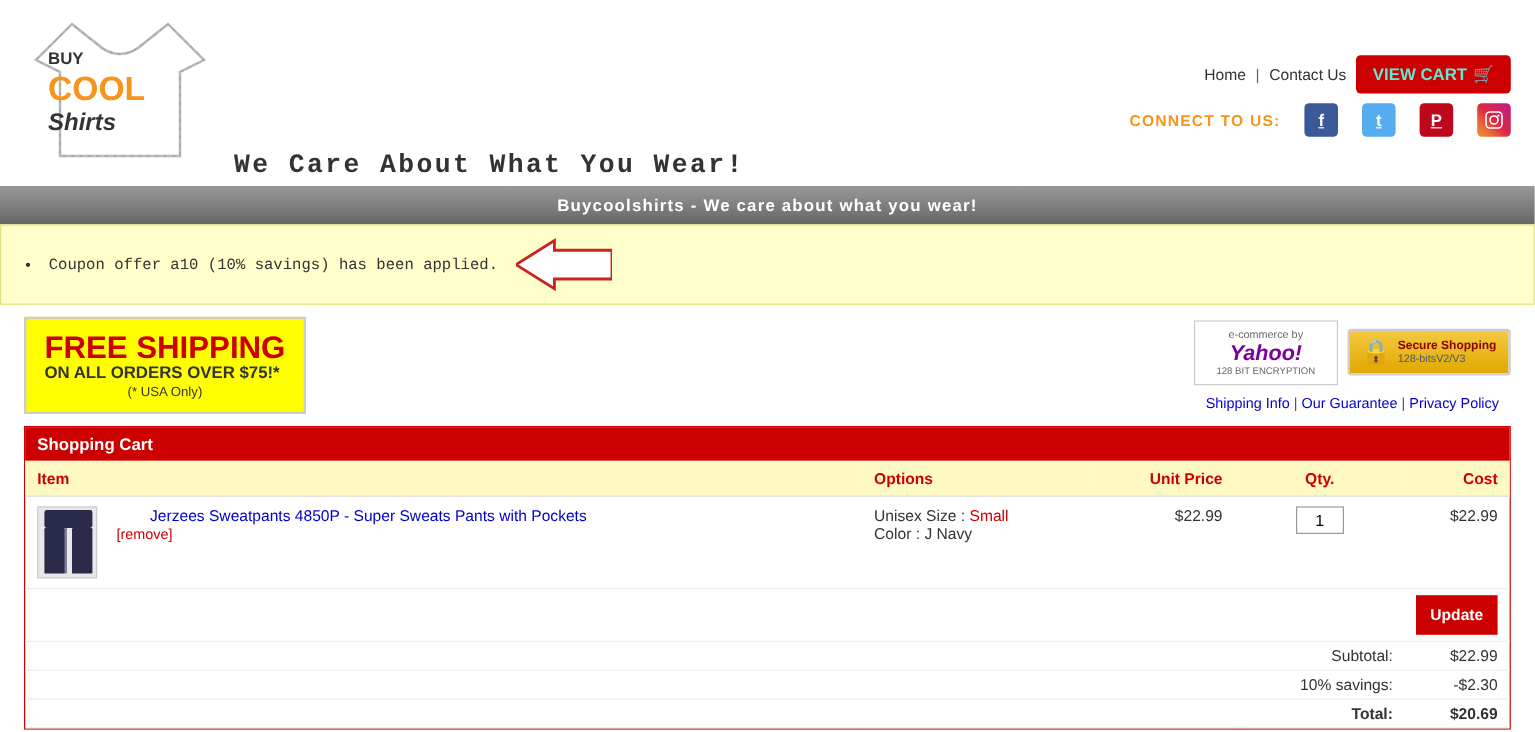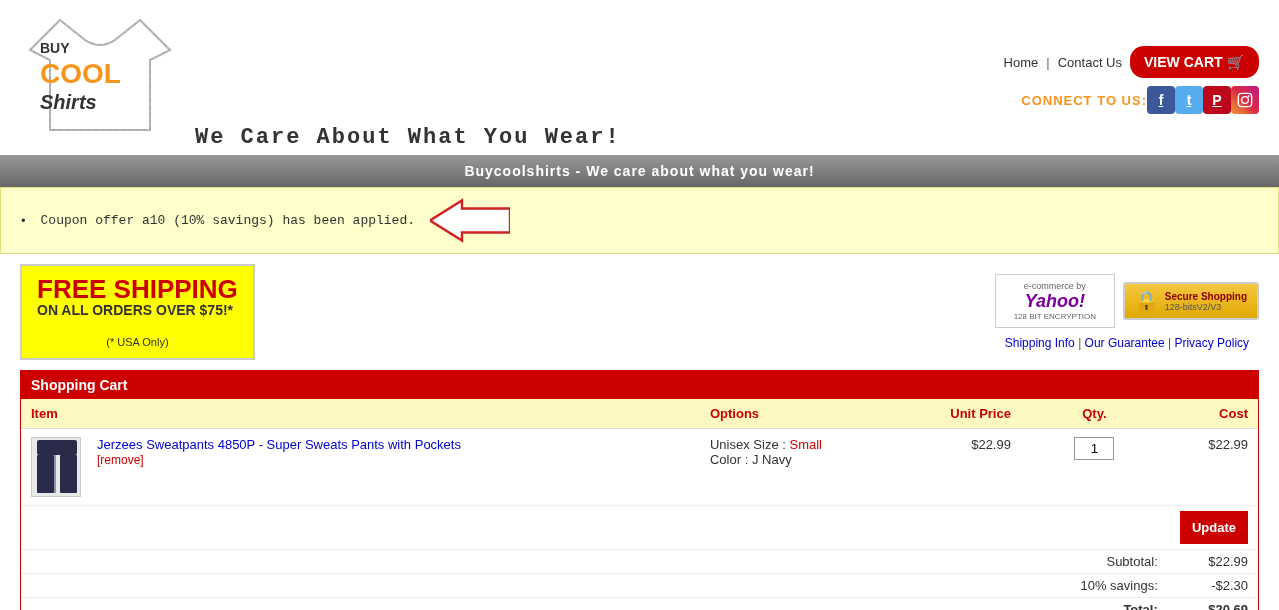--- a/index.html
+++ b/index.html
@@ -11,42 +11,42 @@
     .logo-container { position: relative; width: 160px; height: 140px; }
     .tshirt-outline { width: 160px; height: 130px; }
     .logo-text { position: absolute; top: 30px; left: 20px; font-size: 12px; line-height: 1.2; }
     .logo-buy { font-size: 14px; font-weight: bold; color: #333; font-family: Arial; }
     .logo-cool { font-size: 28px; font-weight: bold; color: #f7941d; font-family: Arial; display: block; }
     .logo-shirts { font-size: 20px; font-weight: bold; color: #333; font-style: italic; display: block; }
     .tagline { font-family: 'Courier New', cursive; font-size: 22px; font-weight: bold; letter-spacing: 2px; margin-top: 20px; }
     .header-right { display: flex; flex-direction: column; align-items: flex-end; gap: 8px; }
     .header-nav { display: flex; align-items: center; gap: 8px; font-size: 13px; }
     .header-nav a { color: #333; text-decoration: none; }
-    .view-cart-btn { background: #cc0000; color: #ffffff; border: none; padding: 8px 14px; font-size: 14px; font-weight: bold; cursor: pointer; border-radius: 14px; display: flex; align-items: flex-start; gap: 5px; }
-    .connect-row { display: flex; align-items: center; gap: 0; text-align: right; }
+    .view-cart-btn { background: #cc0000; color: #5eead4; border: none; padding: 8px 14px; font-size: 14px; font-weight: bold; cursor: pointer; border-radius: 4px; display: flex; align-items: flex-start; gap: 5px; }
+    .connect-row { display: flex; align-items: center; gap: 20px; text-align: right; }
     .connect-label { color: #f7941d; font-weight: bold; font-size: 13px; letter-spacing: 1px; }
     .social-icon { width: 28px; height: 28px; border-radius: 4px; display: inline-flex; align-items: center; justify-content: center; font-weight: bold; font-size: 14px; color: #fff; }
     .social-facebook { background: #3b5998; }
     .social-twitter { background: #55acee; }
     .social-pinterest { background: #bd081c; }
     .social-instagram { background: linear-gradient(45deg, #f09433, #e6683c, #dc2743, #cc2366, #bc1888); }
 
     
     .nav-bar { background: linear-gradient(to bottom, #999, #666); color: #fff; text-align: center; padding: 8px; font-size: 14px; font-weight: bold; letter-spacing: 1px; }
 
     
     .coupon-notice { background: #ffffcc; border: 1px solid #e0e080; padding: 10px 20px; display: flex; align-items: center; gap: 15px; margin: 0; }
     .coupon-text { font-size: 13px; color: #333; font-family: 'Courier New', monospace; }
 
     
     .promo-row { display: flex; justify-content: space-between; align-items: center; padding: 10px 20px; }
     .free-shipping-box { background: #ffff00; border: 2px solid #ccc; padding: 10px 15px; }
     .free-shipping-title { color: #cc0000; font-size: 26px; font-weight: 900; line-height: 1; }
     .free-shipping-subtitle { color: #333; font-size: 14px; font-weight: bold; }
-    .free-shipping-note { color: #333; font-size: 11px; text-align: center; margin-top: 18px; }
+    .free-shipping-note { color: #333; font-size: 11px; text-align: center; margin-top: 3px; }
     .badges-area { display: flex; align-items: center; gap: 8px; flex-direction: column; }
     .badges-row { display: flex; gap: 8px; align-items: center; }
     .yahoo-badge { background: #fff; border: 1px solid #ccc; padding: 6px 10px; text-align: center; width: 120px; }
     .yahoo-badge-top { font-size: 9px; color: #666; }
     .yahoo-logo { color: #7b0099; font-size: 18px; font-weight: 900; font-style: italic; }
     .yahoo-badge-bot { font-size: 8px; color: #666; }
     .secure-badge { background: linear-gradient(to bottom, #f5c842, #e0a800); border: 2px solid #ccc; padding: 5px 10px; display: flex; align-items: center; gap: 5px; border-radius: 3px; }
     .secure-icon { font-size: 20px; }
     .secure-text { font-size: 10px; font-weight: bold; color: #8b0000; line-height: 1.1; }
     .secure-subtext { font-size: 9px; color: #555; }
@@ -56,21 +56,21 @@
     
     .cart-section { margin: 0 20px; border: 1px solid #cc0000; }
     .cart-header { background: #cc0000; color: #fff; padding: 6px 10px; font-size: 14px; font-weight: bold; }
     .cart-table { width: 100%; border-collapse: collapse; }
     .cart-table th { background: #fef9c3; color: #cc0000; font-weight: bold; padding: 7px 10px; border-bottom: 1px solid #ddd; text-align: left; font-size: 13px; }
     .cart-table th.right { text-align: right; }
     .cart-table th.center { text-align: center; }
     .cart-table td { padding: 8px 10px; vertical-align: top; border-bottom: 1px solid #eee; font-size: 13px; }
     .cart-table td.right { text-align: right; }
     .cart-table td.center { text-align: center; }
-    .item-link { color: #0000cc; text-decoration: none; font-size: 13px; }
+    .item-link { color: #0000cc; text-decoration: none; font-size: 13px; margin-left: 28px; }
     .remove-link { color: #cc0000; text-decoration: none; font-size: 12px; margin-top: 33px; }
     .item-thumb { width: 50px; height: 60px; background: #e8e8e8; display: inline-block; border: 1px solid #ccc; vertical-align: middle; margin-right: 8px; }
     .item-cell { display: flex; align-items: flex-start; gap: 8px; }
     .qty-input { width: 40px; border: 1px solid #999; padding: 3px 5px; text-align: center; }
     .option-size-val { color: #cc0000; }
     .update-btn { background: #cc0000; color: #fff; border: none; padding: 9px 12px; font-size: 13px; font-weight: bold; cursor: pointer; }
     .subtotals-row td { padding: 4px 10px; }
     .total-row td { padding: 4px 10px; font-weight: bold; }
 
     

